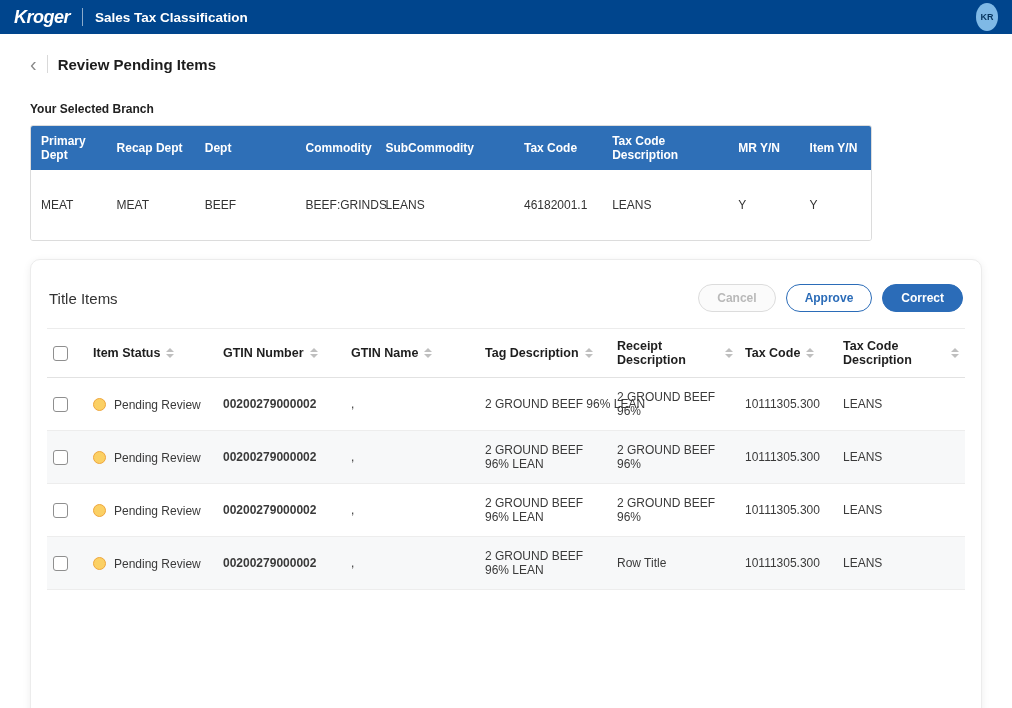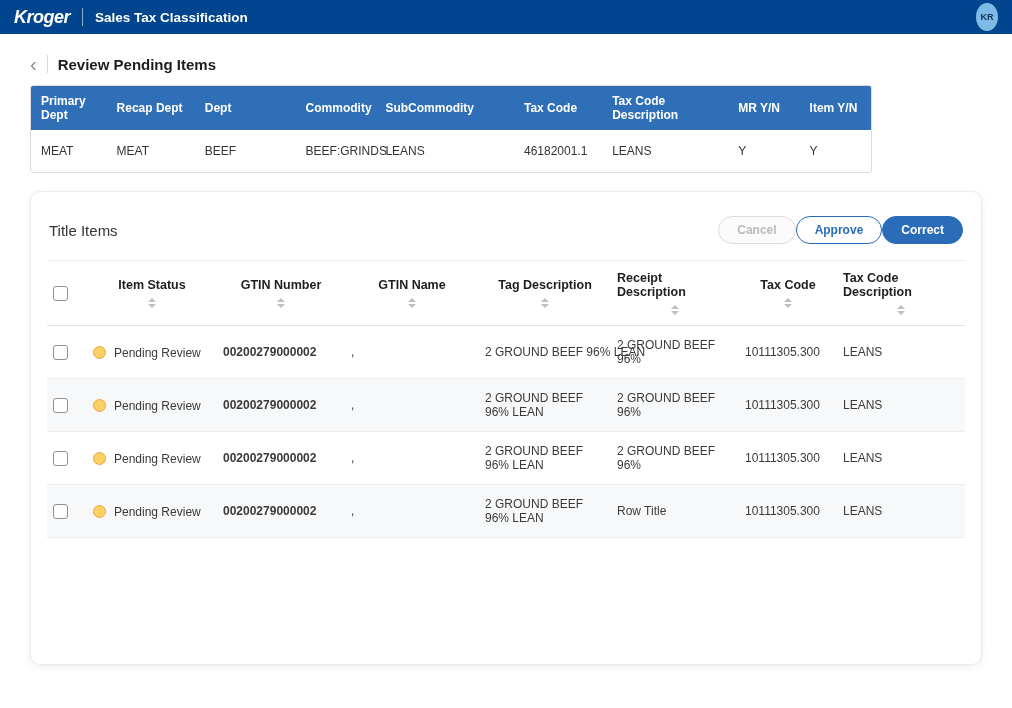--- a/index.html
+++ b/index.html
@@ -20,47 +20,47 @@
   .back-chevron { color:#8a8a8a; font-size:20px; line-height:20px; cursor:pointer; }
   .vdiv { width:1px; height:18px; background:#d9d9d9; }
   .page-title { font-size:15px; font-weight:bold; color:#1d1d1d; }
 
   
   .branch-label { margin-top:26px; font-size:12px; font-weight:bold; color:#222; }
   .branch-wrap { margin-top:9px; width:842px; border:1px solid #dcdcdc; border-radius:3px; overflow:hidden; }
   .branch-table { width:100%; border-collapse:collapse; table-layout:fixed; }
   .branch-table th { background:var(--table-header,#2e6fb7); color:#fff; font-size:12px; font-weight:bold;
                      text-align:left; padding:8px 10px; }
-  .branch-table td { font-size:12px; color:#333; padding:14px 10px; background:#fff; }
+  .branch-table td { font-size:12px; color:#333; padding:28px 10px; background:#fff; }
   .bc1{width:9%} .bc2{width:10.5%} .bc3{width:12%} .bc4{width:9.5%} .bc5{width:16.5%}
   .bc6{width:10.5%} .bc7{width:15%} .bc8{width:8.5%} .bc9{width:8.5%}
 
   
   .card { margin-top:18px; width:952px; height:474px; border:1px solid #ececec; border-radius:10px;
           box-shadow:0 2px 8px rgba(0,0,0,.07); padding:16px; background:#fff; }
   .card-head { display:flex; justify-content:space-between; align-items:center; padding:8px 2px 16px 2px; }
   .mapped-title { font-size:15px; color:#333; }
-  .btns { display:flex; }
+  .btns { display:flex; gap:10px; }
   .btn { height:28px; padding:0 18px; border-radius:15px; font-size:12px; font-weight:bold;
          font-family:"Liberation Sans", sans-serif; display:inline-flex; align-items:center; cursor:pointer; }
   .btn-cancel  { background:#fbfbfb; color:#b9b9b9; border:1px solid #dcdcdc; }
   .btn-approve { background:#fff; color:var(--accent,#2b6cb8); border:1px solid var(--accent,#2b6cb8); }
   .btn-correct { background:var(--accent,#2b6cb8); color:#fff; border:1px solid var(--accent,#2b6cb8); }
 
   
   .mapped-table { width:100%; border-collapse:collapse; table-layout:fixed; }
   .mapped-table th { font-size:12.5px; font-weight:bold; color:#1e1e1e; text-align:left; padding:10px 6px;
                      border-top:1px solid #ececec; border-bottom:1px solid #e2e2e2; }
   .mapped-table td { font-size:12px; color:#3a3a3a; padding:8px 6px; border-bottom:1px solid #ededed;
                      vertical-align:middle; overflow:visible; }
   .mapped-table tbody tr { height:53px; }
   .mapped-table tbody tr:nth-child(even) { background:#f7f8f9; }
   .c-check{width:40px} .c-status{width:130px} .c-gtin{width:128px} .c-name{width:134px}
   .c-tag{width:132px} .c-receipt{width:128px} .c-tax{width:98px}
-  .th-inner { display:flex; align-items:center; gap:6px;flex-direction:column; }
+  .th-inner { display:flex; align-items:center; gap:6px; }
   .sort { display:inline-flex; flex-direction:column; gap:2px; cursor:pointer; }
   .sort i { display:block; width:0; height:0; border-left:4px solid transparent; border-right:4px solid transparent; }
   .sort .up { border-bottom:4px solid #bfbfbf; }
   .sort .down { border-top:4px solid #bfbfbf; }
   .checkbox { display:inline-block; width:15px; height:15px; border:1.5px solid #8f8f8f; border-radius:3px;
               background:#fff; cursor:pointer; vertical-align:middle; }
   .dot { display:inline-block; width:13px; height:13px; border-radius:50%; background:var(--pending-fill,#fbd064);
          border:1px solid var(--pending-border,#efa63d); margin-right:8px; vertical-align:middle; }
   .status-text { vertical-align:middle; }
   .gtin { font-weight:bold; color:#1f1f1f; font-size:12.5px; }
@@ -78,20 +78,21 @@
 </header>
 
 <div class="content">
 
   <div class="back-row">
     <span class="back-chevron">‹</span>
     <span class="vdiv"></span>
     <h1 class="page-title">Review Pending Items</h1>
   </div>
 
+  <div class="branch-label">Your Selected Branch</div>
 
   <div class="branch-wrap">
     <table class="branch-table">
       <colgroup>
         <col class="bc1">
           <col class="bc2">
           <col class="bc3">
           <col class="bc4">
           <col class="bc5">
         <col class="bc6">

